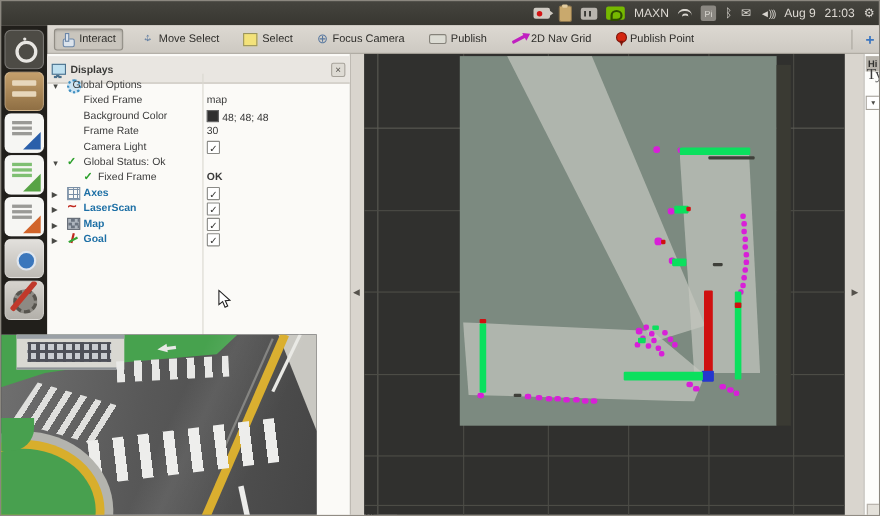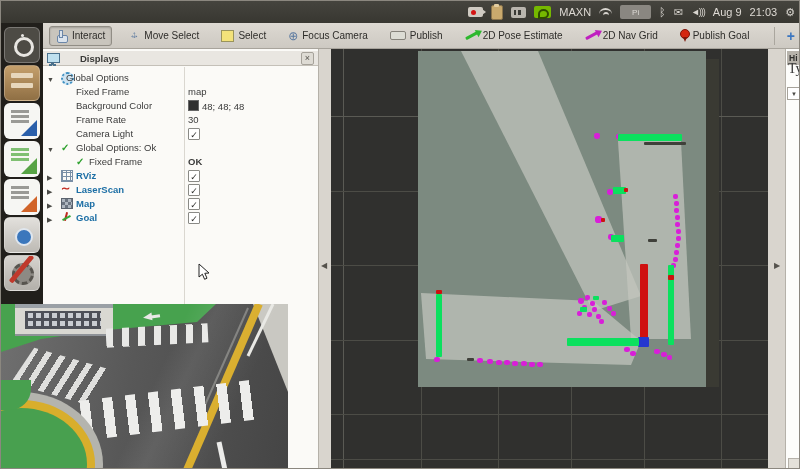--- a/index.html
+++ b/index.html
@@ -18,21 +18,21 @@
   .clip-i{width:10px;height:13px;background:#c9a96d;border:1px solid #8a744c;border-radius:2px;}
   .clip-i::before{content:"";position:absolute;left:2px;top:-2px;width:5px;height:3px;background:#e3cda0;border-radius:1px;}
   .kbd-i{width:15px;height:11px;background:#b9b5ae;border-radius:2px;}
   .kbd-i::before{content:"";position:absolute;left:3px;top:3px;right:3px;bottom:3px;
      background:repeating-linear-gradient(90deg,#3a3a36 0 2px,transparent 2px 4.5px);}
   .nv-i{width:17px;height:12px;background:#76b900;border-radius:2px;}
   .nv-i::before{content:"";position:absolute;left:4px;top:3px;width:7px;height:6px;border:2px solid #2f4d00;border-radius:50% 50% 50% 0;}
   .wifi-i{width:13px;height:9px;}
   .wifi-i::before{content:"";position:absolute;left:0;top:0;width:13px;height:10px;border-top:2px solid #d8d5cf;border-radius:50%;}
   .wifi-i::after{content:"";position:absolute;left:3.5px;top:4px;width:6px;height:5px;border-top:2px solid #d8d5cf;border-radius:50%;}
-  .pi-box{width:31px;height:14px;background:#8a8781;border-radius:2px;color:#dbd8d2;font-size:8px;
+  .pi-box{width:14px;height:14px;background:#8a8781;border-radius:2px;color:#dbd8d2;font-size:8px;
           display:flex;align-items:center;justify-content:center;}
   .glyph{font-size:11px;color:#d8d5cf;line-height:1;}
   .vol-i{font-size:9px;color:#d8d5cf;letter-spacing:-1px;}
   
   #toolbar{position:absolute;left:42px;top:22px;width:758px;height:26px;
            background:linear-gradient(#ddd9d2,#cdc9c2);border-bottom:1px solid #a8a49c;
            display:flex;align-items:center;gap:10px;padding:0 6px;box-sizing:border-box;}
   .tbtn{display:flex;align-items:center;gap:4px;font-size:10px;color:#2e2d2a;padding:3px 6px;border-radius:3px;cursor:default;white-space:nowrap;}
   .tbtn.active{background:#c9c5bd;border:1px solid #918d85;box-shadow:inset 0 1px 2px rgba(0,0,0,.2);}
   .i-hand{width:12px;height:12px;position:relative;}
@@ -71,22 +71,22 @@
   .t-calc::before{background:#7fbf72;box-shadow:0 5px 0 #7fbf72,0 10px 0 #7fbf72;}
   .t-impress::after{border-bottom-color:#d1642a;}
   .t-soft{background:linear-gradient(#e2e0dc,#bdbab4);}
   .t-soft::before{content:"";position:absolute;left:10px;top:10px;width:14px;height:14px;border-radius:50%;background:#3b77bc;border:2px solid #dfe6ee;}
   .t-set{background:linear-gradient(#d6d3ce,#b3b0aa);}
   .t-set::before{content:"";position:absolute;left:7px;top:7px;width:16px;height:16px;border:3px dashed #57544e;border-radius:50%;background:#8d8a84;}
   .t-set::after{content:"";position:absolute;left:14px;top:-4px;width:5px;height:34px;background:#c0392b;transform:rotate(40deg);border-radius:2px;}
   
   #displays{position:absolute;left:42px;top:48px;width:276px;height:421px;background:#fbfaf7;
             border-right:1px solid #b5b1a9;box-sizing:border-box;}
-  #dhead{position:absolute;left:0;top:2px;width:100%;height:15px;background:#e9e6e1;border-bottom:1px solid #c4c0b8;
-         display:flex;align-items:center;gap:20px;padding:0 4px;box-sizing:border-box;}
+  #dhead{position:absolute;left:0;top:2px;width:100%;height:25px;background:#e9e6e1;border-bottom:1px solid #c4c0b8;
+         display:flex;align-items:center;gap:4px;padding:0 4px;box-sizing:border-box;}
   #dhead .ttl{font-size:9.5px;font-weight:bold;color:#3a3a38;}
   .mon-i{width:11px;height:8px;background:#bfe0ef;border:1px solid #4a708c;position:relative;}
   .mon-i::after{content:"";position:absolute;left:3px;bottom:-3px;width:3px;height:2px;background:#4a708c;box-shadow:-2px 1px 0 #4a708c,2px 1px 0 #4a708c;}
   .xbox{margin-left:auto;width:11px;height:11px;border:1px solid #a6a29a;background:#dedbd4;font-size:9px;line-height:10px;
         text-align:center;color:#55524c;border-radius:2px;}
   .xbox::before{content:"×";}
   #dtree{position:absolute;left:0;top:18px;width:100%;}
   .coldiv{position:absolute;left:141px;top:18px;width:1px;height:237px;background:#dad7d0;}
   .trow{position:absolute;left:0;width:100%;height:14px;font-size:9.5px;color:#3a3a3a;}
   .trow span{position:absolute;top:1px;line-height:12px;}
@@ -209,30 +209,26 @@
     </div>
     <div class="tbtn">
       <span class="i-focus"></span>
       <span>Focus Camera</span>
     </div>
     <div class="tbtn">
       <span class="i-measure"></span>
       <span>Publish</span>
     </div>
     <div class="tbtn">
-      <span class="i-arrow green"></span>
-      <span>2D Pose Estimate</span>
-    </div>
-    <div class="tbtn">
       <span class="i-arrow mag"></span>
       <span>2D Nav Grid</span>
     </div>
     <div class="tbtn">
       <span class="i-pin"></span>
-      <span>Publish Goal</span>
+      <span>Publish Point</span>
     </div>
     <div class="tb-right">
       <span class="tb-sep"></span>
       <span class="pm">+</span>
 
     </div>
   </div>
 
   <div id="launcher">
     <div class="tile t-dash" style="top:4px"></div>
@@ -269,31 +265,31 @@
         <span class="lbl" style="left:33px">Frame Rate</span>
         <span class="val">30</span>
       </div>
       <div class="trow" style="top:60px">
         <span class="lbl" style="left:33px">Camera Light</span>
         <span class="chk"></span>
       </div>
       <div class="trow" style="top:74px">
         <span class="arr down" style="left:4px"></span>
         <span class="gcheck" style="left:18px"></span>
-        <span class="lbl" style="left:33px">Global Options: Ok</span>
+        <span class="lbl" style="left:33px">Global Status: Ok</span>
       </div>
       <div class="trow" style="top:88px">
         <span class="gcheck" style="left:33px"></span>
         <span class="lbl" style="left:46px">Fixed Frame</span>
         <span class="val bold">OK</span>
       </div>
       <div class="trow" style="top:102px">
         <span class="arr right" style="left:4px"></span>
         <span class="grid-i" style="left:18px"></span>
-        <span class="lbl dname" style="left:33px">RViz</span>
+        <span class="lbl dname" style="left:33px">Axes</span>
         <span class="chk"></span>
       </div>
       <div class="trow" style="top:116px">
         <span class="arr right" style="left:4px"></span>
         <span class="laser-i" style="left:18px"></span>
         <span class="lbl dname" style="left:33px">LaserScan</span>
         <span class="chk"></span>
       </div>
       <div class="trow" style="top:130px">
         <span class="arr right" style="left:4px"></span>

